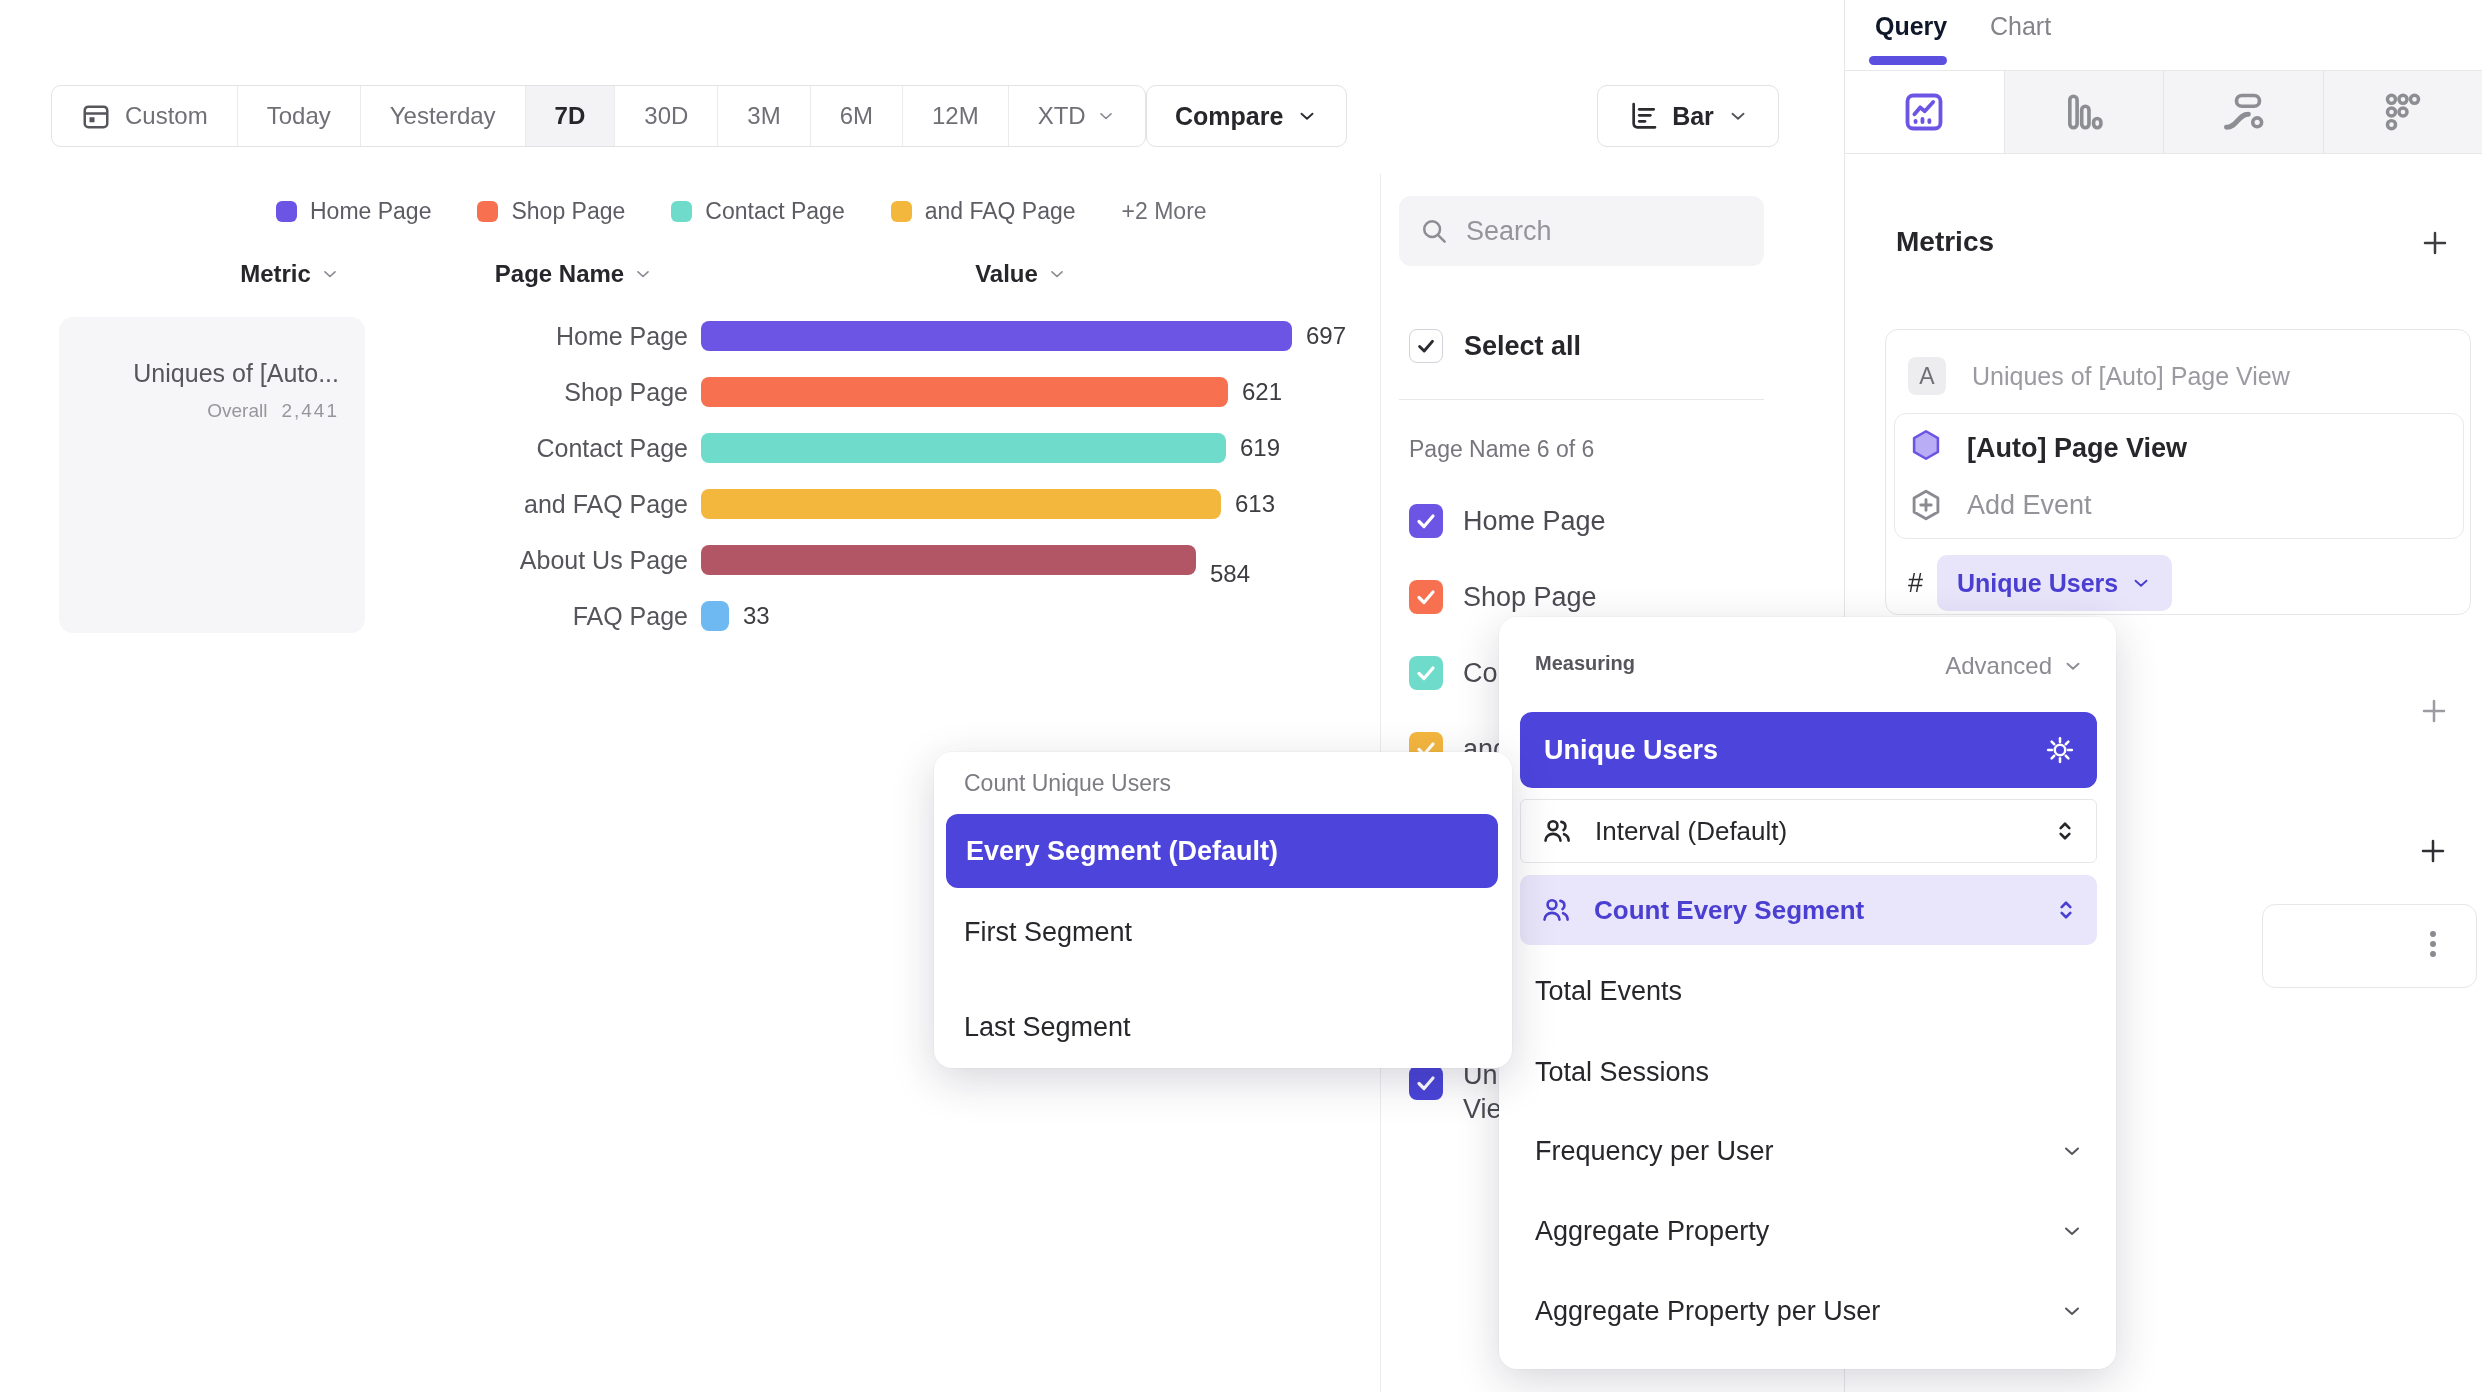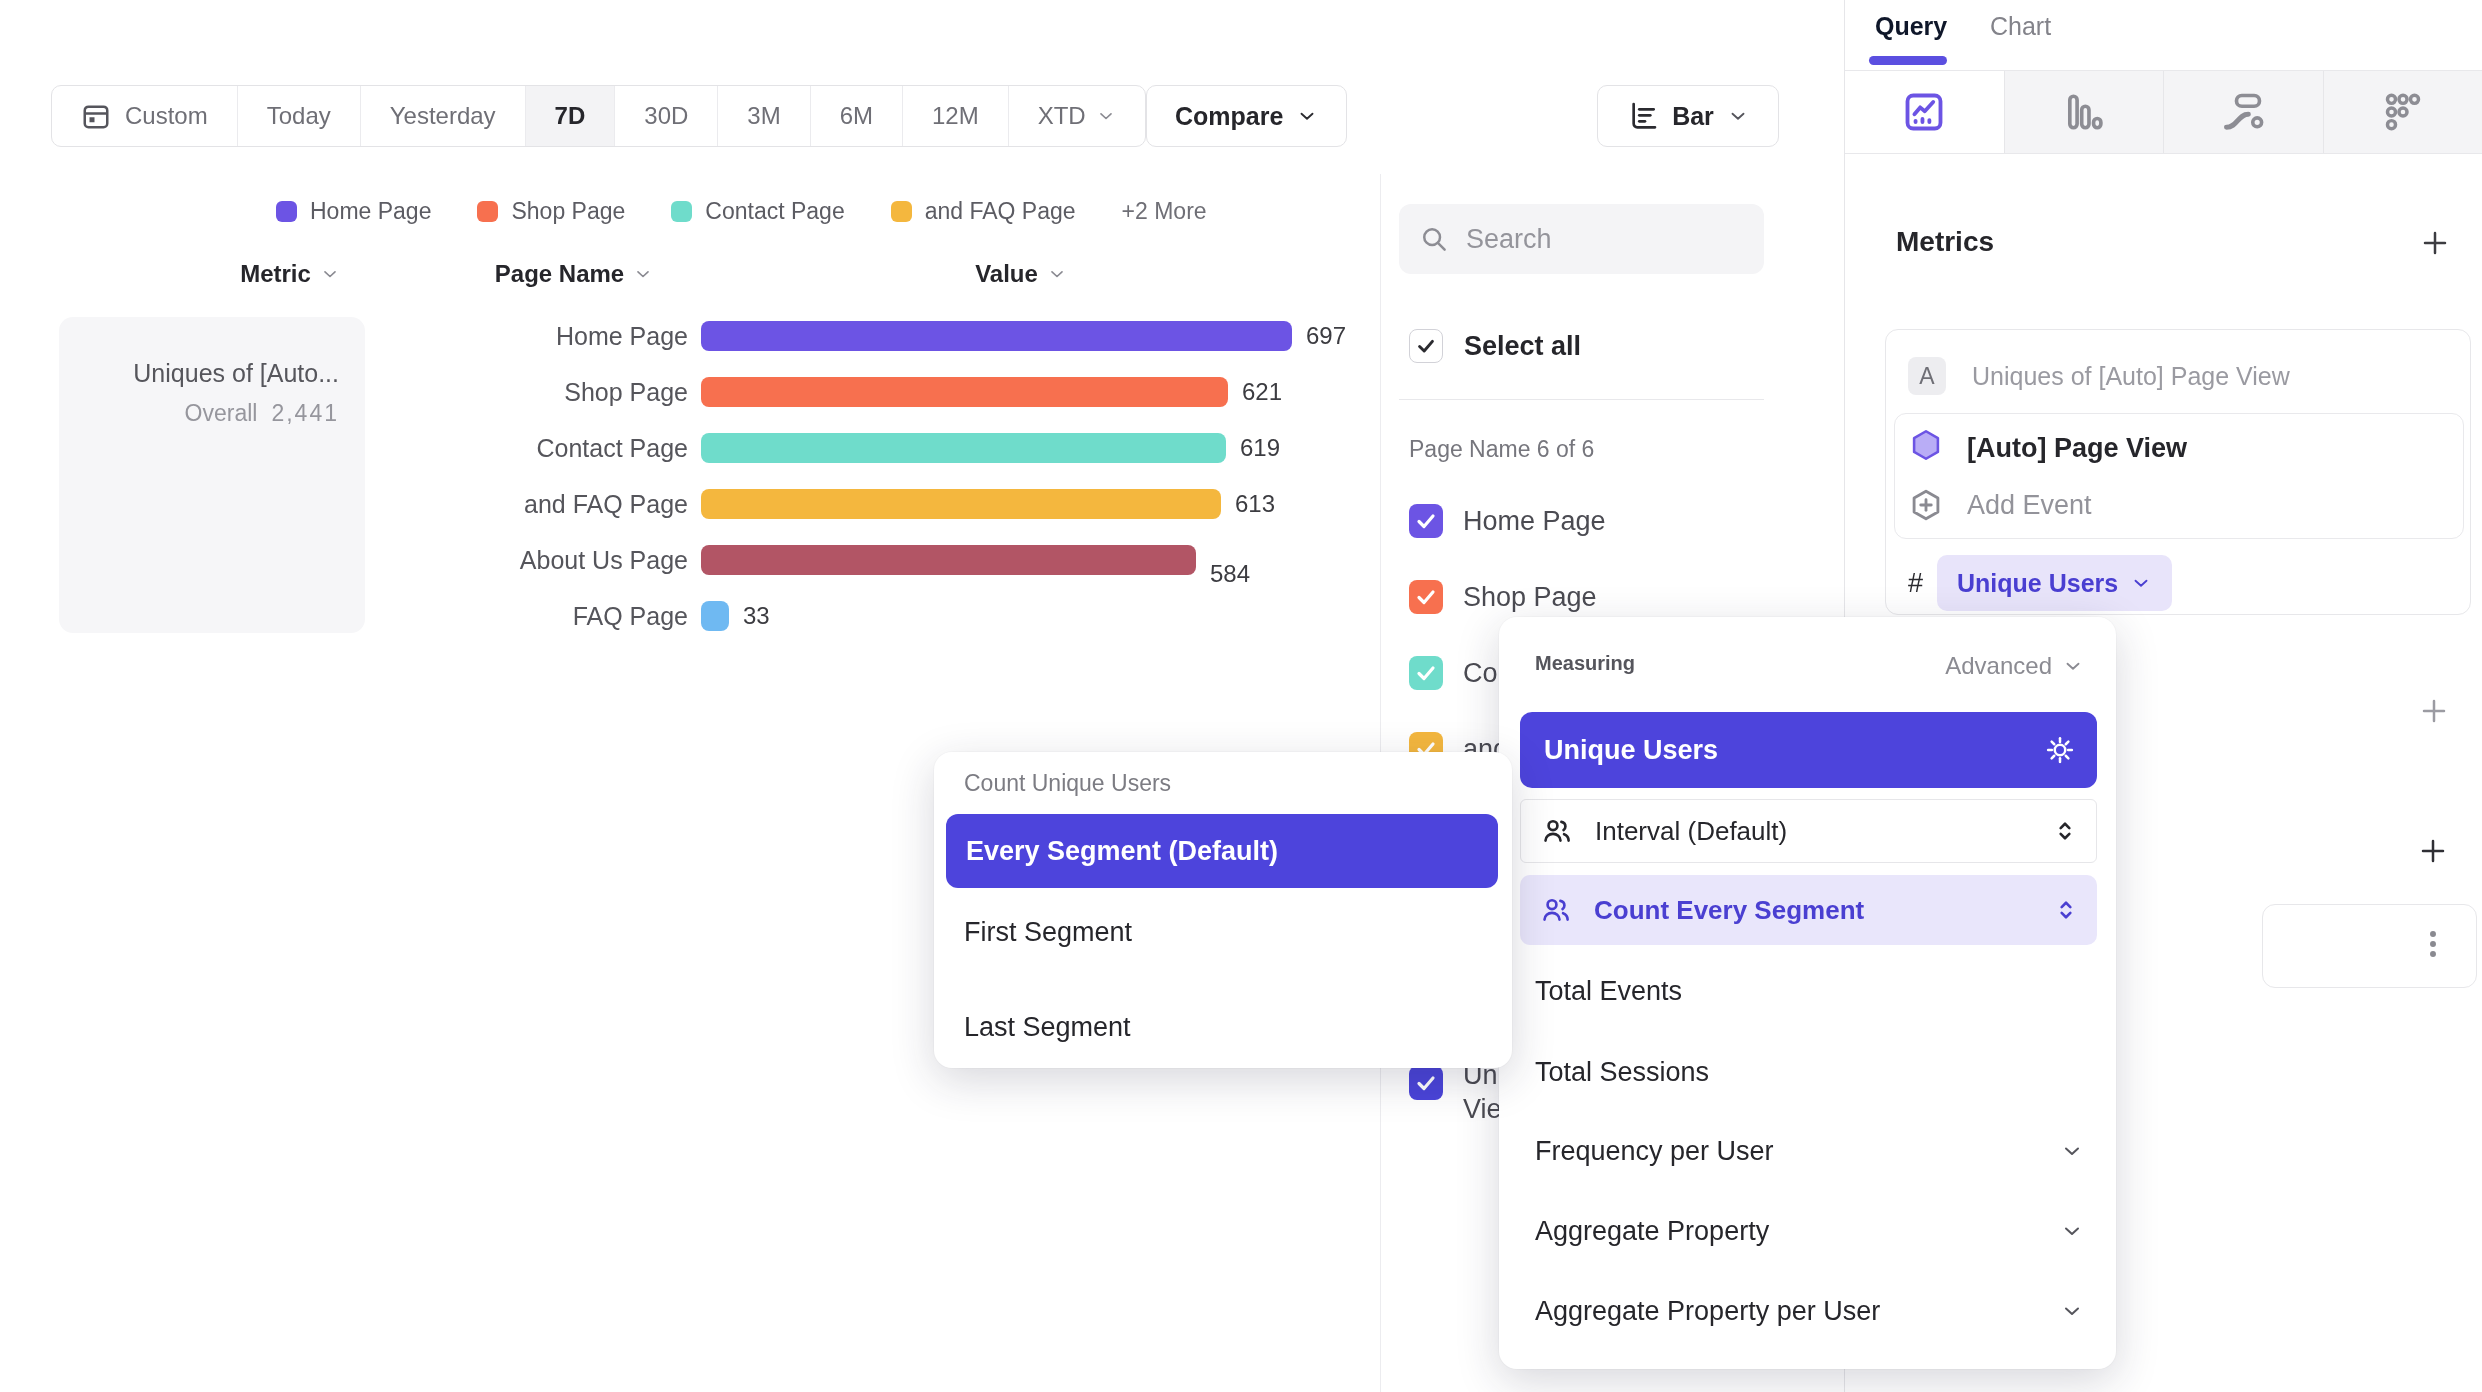--- a/index.html
+++ b/index.html
@@ -28,34 +28,34 @@
   
   .th { top:260px; display:flex; align-items:center; justify-content:center; gap:9px; font-size:24px; font-weight:700; color:#26262b; }
   .th .chev { display:inline-flex; color:#8b8b92; }
   .th-0 { left:225px; width:130px; }
   .th-1 { left:484px; width:180px; }
   .th-2 { left:966px; width:110px; }
 
   
   .metric-panel { left:59px; top:317px; width:306px; height:316px; background:#f6f6f8; border-radius:14px; text-align:right; padding:42px 26px 0 10px; }
   .metric-panel .t1 { font-size:25px; color:#56565c; }
-  .metric-panel .t2 { font-size:23px; color:#96969d; margin-top:12px; }
+  .metric-panel .t2 { font-size:19px; color:#96969d; margin-top:12px; }
   .metric-panel .t2 b { font-weight:400; margin-left:14px; letter-spacing:2px; }
 
   
   .bar-row-label { width:268px; left:420px; text-align:right; font-size:25px; color:#55555b; height:32px; line-height:32px; }
   .bar-rect { left:701px; height:30px; border-radius:8px; cursor:pointer; }
   .bar-val { font-size:24px; color:#3c3c41; height:30px; line-height:30px; }
 
   
   .vdiv1 { left:1380px; top:174px; width:1px; height:1218px; background:#ececef; }
   .vdiv2 { left:1844px; top:0; width:1px; height:1392px; background:#e6e6e9; }
 
   
-  .search-box { left:1399px; top:204px; width:365px; height:70px; border-radius:12px; background:#f4f4f6; display:flex; align-items:center; padding:0 20px; gap:17px; }
+  .search-box { left:1399px; top:196px; width:365px; height:70px; border-radius:12px; background:#f4f4f6; display:flex; align-items:center; padding:0 20px; gap:17px; }
   .search-box .ic { display:inline-flex; color:#8d8d94; }
   .search-input { border:none; outline:none; background:transparent; font-size:27px; font-family:"Liberation Sans",sans-serif; color:#2b2b30; width:270px; }
   .search-input::placeholder { color:#94949b; }
   .cb { width:34px; height:34px; border-radius:8px; display:flex; align-items:center; justify-content:center; cursor:pointer; flex:0 0 34px; }
   .cb .ic { display:inline-flex; color:#fff; }
   .cb.plain { background:#fff; border:1px solid #d2d2d8; }
   .cb.plain .ic { color:#2b2b30; }
   .select-all { left:1409px; top:329px; display:flex; align-items:center; gap:21px; font-size:27px; font-weight:700; color:#26262b; }
   .sb-divider { left:1399px; top:399px; width:365px; height:1px; background:#e8e8eb; }
   .sb-section { left:1409px; top:436px; font-size:23px; color:#76767d; }

